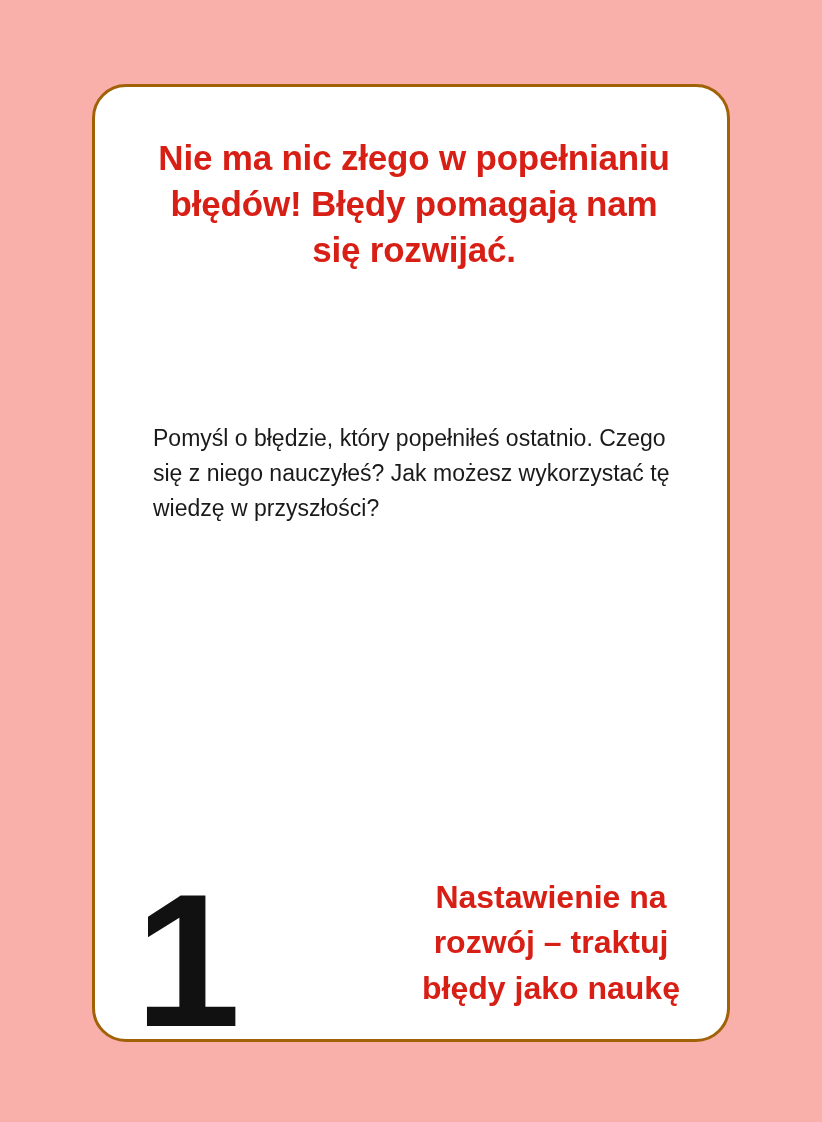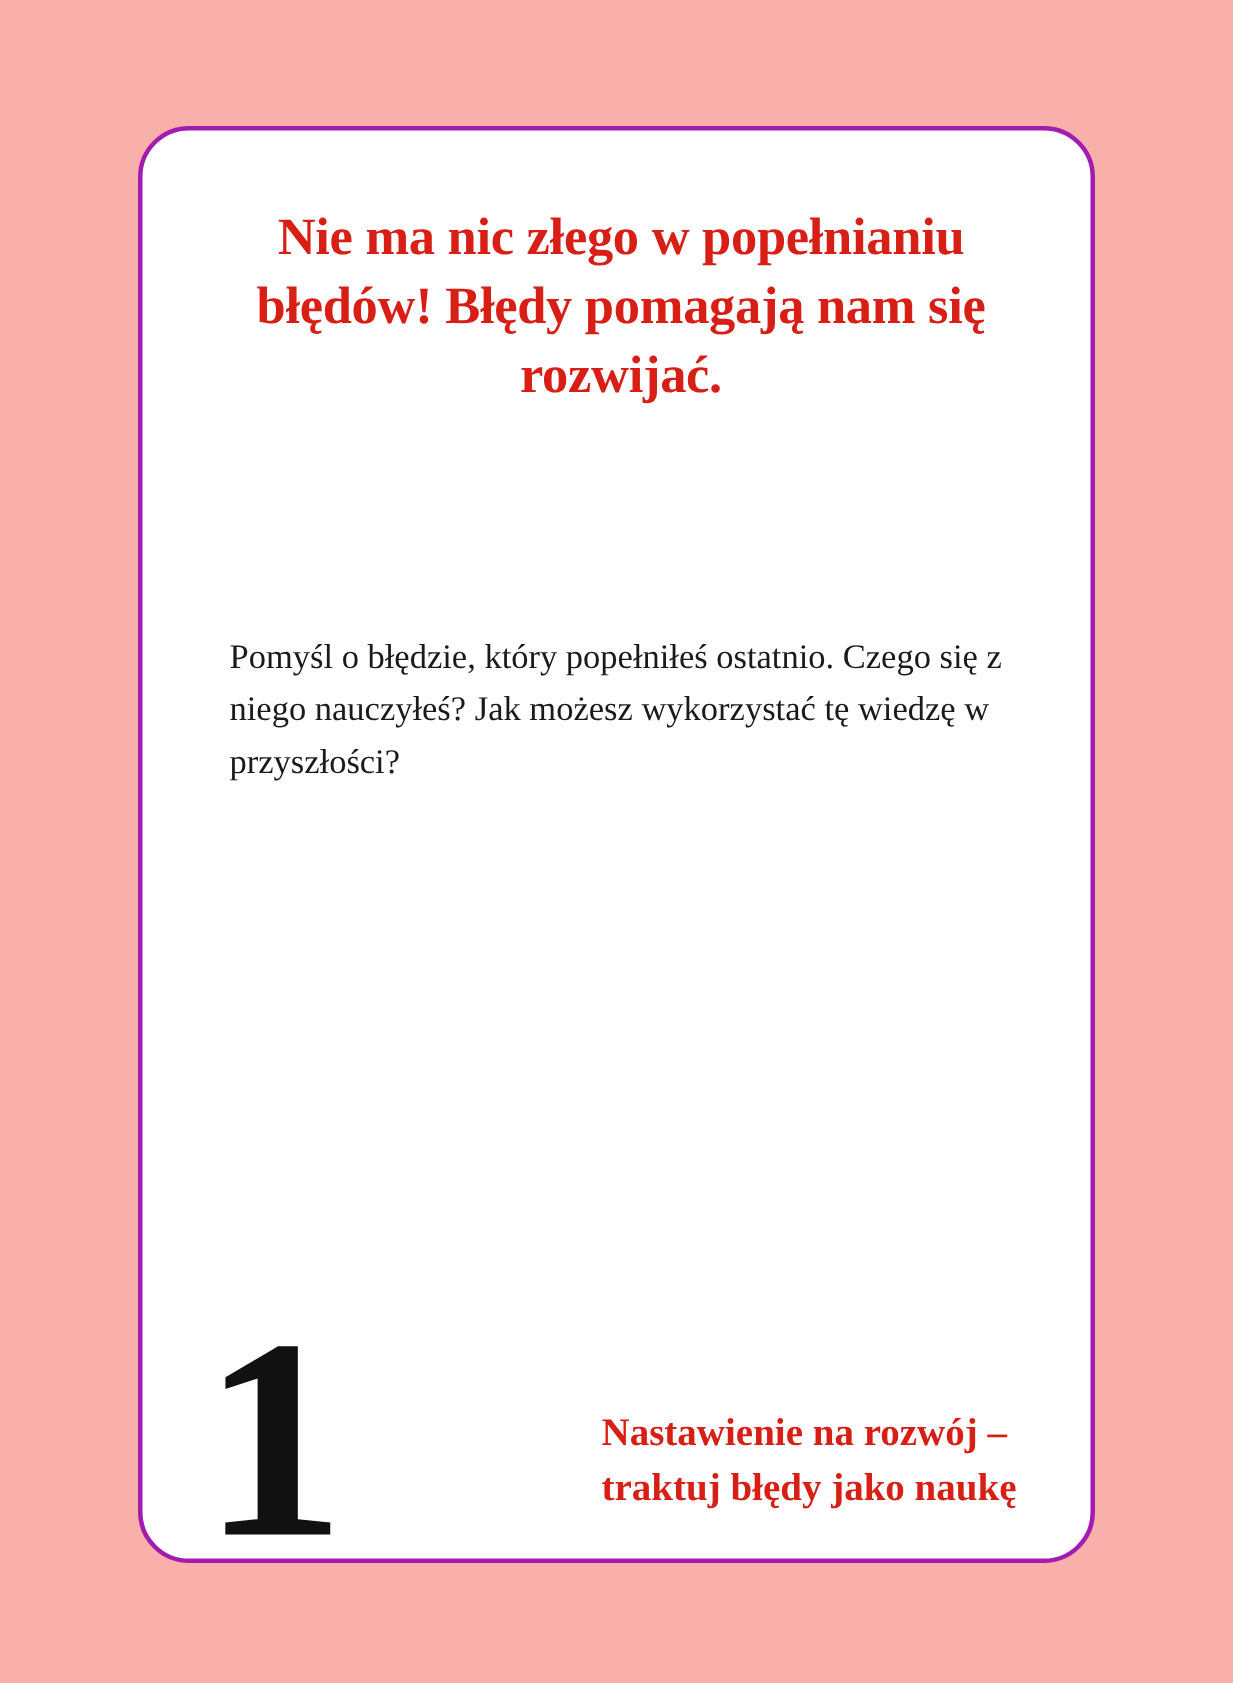--- a/index.html
+++ b/index.html
@@ -19,24 +19,23 @@
     height: 1122px;
     box-sizing: border-box;
   }
   .card {
     position: absolute;
     left: 92px;
     top: 84px;
     width: 638px;
     height: 958px;
     background: #ffffff;
-    border: 3px solid #a21caf;
+    border: 3px solid #a16207;
     border-radius: 34px;
     box-sizing: border-box;
-    font-family: Liberation Serif, serif;
   }
   .card-inner {
     position: relative;
     width: 100%;
     height: 100%;
   }
   .headline {
     position: absolute;
     left: 52px;
     top: 48px;
@@ -66,24 +65,24 @@
     font-weight: bold;
     font-size: 190px;
     line-height: 1;
     letter-spacing: -6px;
   }
   .category {
     position: absolute;
     right: 26px;
     bottom: 28px;
     width: 300px;
-    text-align: left;
+    text-align: center;
     color: #d81f15;
     font-weight: bold;
-    font-size: 26px;
+    font-size: 32px;
     line-height: 1.42;
   }
 </style>
 </head>
 <body>
 
 <div class="page">
   <div class="card">
     <div class="card-inner">
       <div class="headline">Nie ma nic złego w popełnianiu błędów! Błędy pomagają nam się rozwijać.</div>

